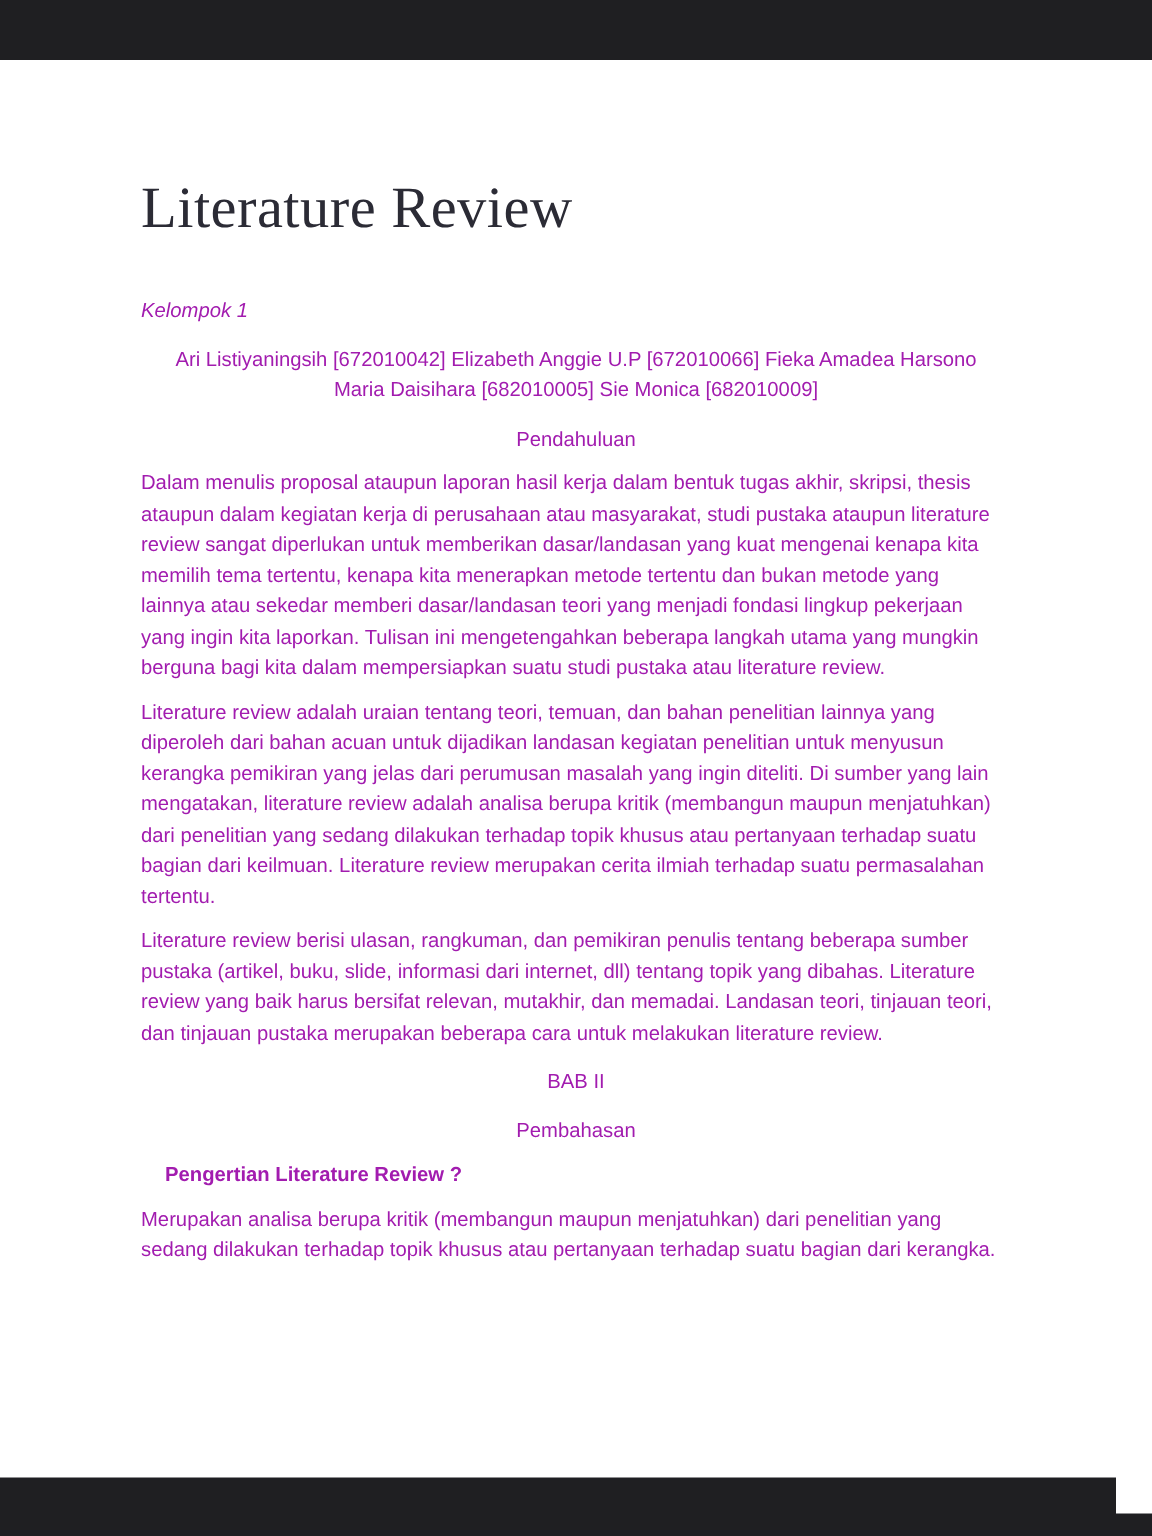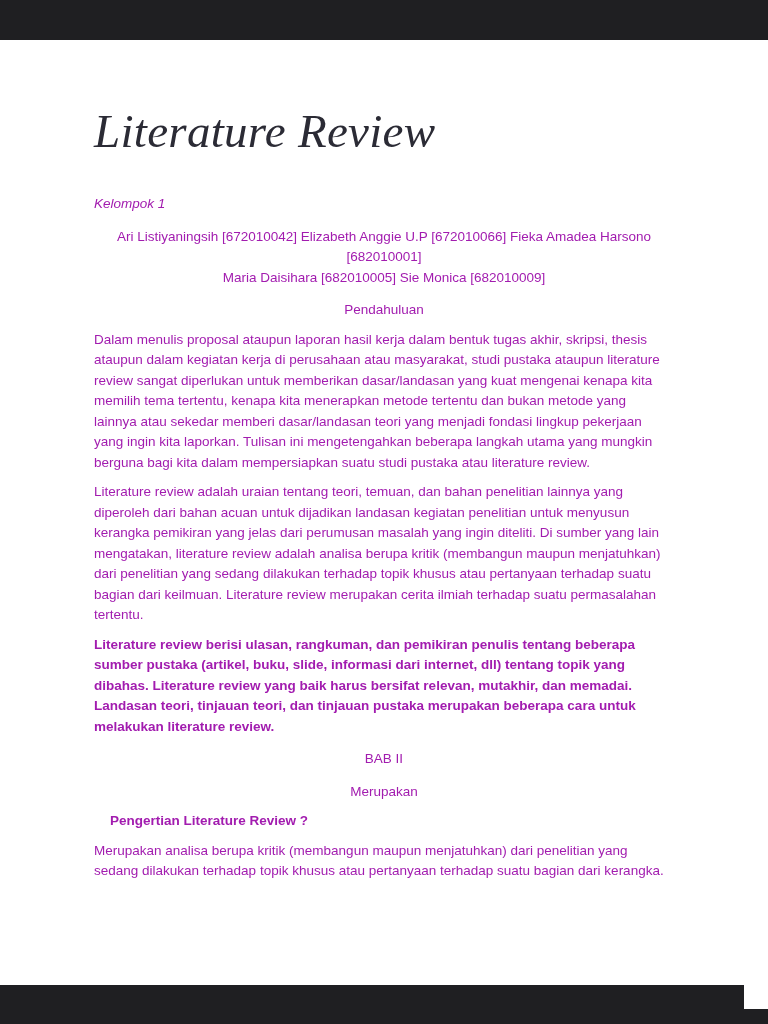--- a/index.html
+++ b/index.html
@@ -40,46 +40,45 @@
     top: 40px;
     right: 0;
     width: 24px;
     height: 969px;
     background: #ffffff;
     z-index: 2;
   }
 
   .doc-title {
     font-family: "Liberation Serif", serif;
-    font-size: 47px;
+    font-size: 39px;
     font-weight: 500;
     color: #2b2b35;
     letter-spacing: 0.3px;
-    margin: 0 0 36px 0;
-    font-style: italic;
+    margin: 12px 0 36px 0;
   }
 
   .txt {
     font-size: 13.5px;
     line-height: 20.5px;
     color: #a21caf;
   }
 
   .group-label {
     font-style: italic;
     margin: 0 0 10px 0;
   }
 
   .centered { text-align: center; }
 
   .block { margin: 12px 0 9px 0; }
 
   .author-line { display: block; }
 
-  .bold { font-weight: bold; }
+  .bold { font-weight: normal; }
 
   .section-title {
     font-weight: bold;
     margin: 0 0 9px 16px;
   }
 
   p { margin: 0 4px 9px 0; }
 </style>
 </head>
 <body>
@@ -87,36 +86,35 @@
 <div class="chrome-bar chrome-top"></div>
 
 <div class="page">
 
   <h1 class="doc-title">Literature Review</h1>
 
   <div class="txt group-label">Kelompok 1</div>
 
   <div class="txt centered block">
     <span class="author-line">Ari Listiyaningsih [672010042] Elizabeth Anggie U.P [672010066] Fieka Amadea Harsono</span>
-    <span class="author-line">[682010001]</span>
     <span class="author-line">Maria Daisihara [682010005] Sie Monica [682010009]</span>
   </div>
 
 
   <div class="txt centered block">Pendahuluan</div>
 
   <p class="txt">Dalam menulis proposal ataupun laporan hasil kerja dalam bentuk tugas akhir, skripsi, thesis ataupun dalam kegiatan kerja di perusahaan atau masyarakat, studi pustaka ataupun literature review sangat diperlukan untuk memberikan dasar/landasan yang kuat mengenai kenapa kita memilih tema tertentu, kenapa kita menerapkan metode tertentu dan bukan metode yang lainnya atau sekedar memberi dasar/landasan teori yang menjadi fondasi lingkup pekerjaan yang ingin kita laporkan. Tulisan ini mengetengahkan beberapa langkah utama yang mungkin berguna bagi kita dalam mempersiapkan suatu studi pustaka atau literature review.</p>
 
   <p class="txt">Literature review adalah uraian tentang teori, temuan, dan bahan penelitian lainnya yang diperoleh dari bahan acuan untuk dijadikan landasan kegiatan penelitian untuk menyusun kerangka pemikiran yang jelas dari perumusan masalah yang ingin diteliti. Di sumber yang lain mengatakan, literature review adalah analisa berupa kritik (membangun maupun menjatuhkan) dari penelitian yang sedang dilakukan terhadap topik khusus atau pertanyaan terhadap suatu bagian dari keilmuan. Literature review merupakan cerita ilmiah terhadap suatu permasalahan tertentu.</p>
 
   <p class="txt bold">Literature review berisi ulasan, rangkuman, dan pemikiran penulis tentang beberapa sumber pustaka (artikel, buku, slide, informasi dari internet, dll) tentang topik yang dibahas. Literature review yang baik harus bersifat relevan, mutakhir, dan memadai. Landasan teori, tinjauan teori, dan tinjauan pustaka merupakan beberapa cara untuk melakukan literature review.</p>
 
   <div class="txt centered block">BAB II</div>
 
-  <div class="txt centered block">Merupakan</div>
+  <div class="txt centered block">Pembahasan</div>
 
   <div class="txt section-title">Pengertian Literature Review ?</div>
 
   <p class="txt">Merupakan analisa berupa kritik (membangun maupun menjatuhkan) dari penelitian yang sedang dilakukan terhadap topik khusus atau pertanyaan terhadap suatu bagian dari kerangka.</p>
 
 </div>
 
 <div class="scrollbar"></div>
 
 <div class="chrome-bar chrome-bottom"></div>

